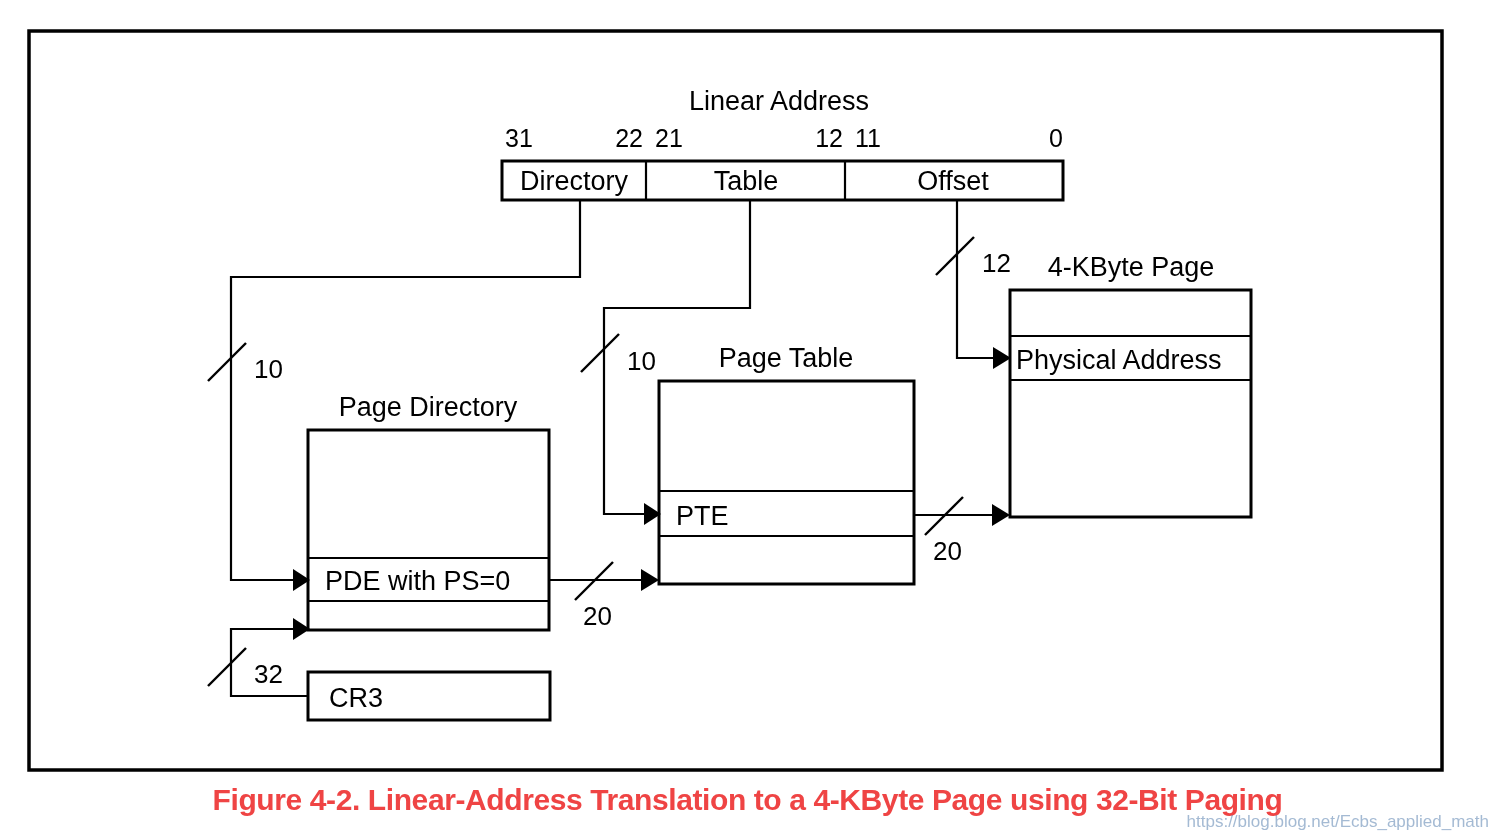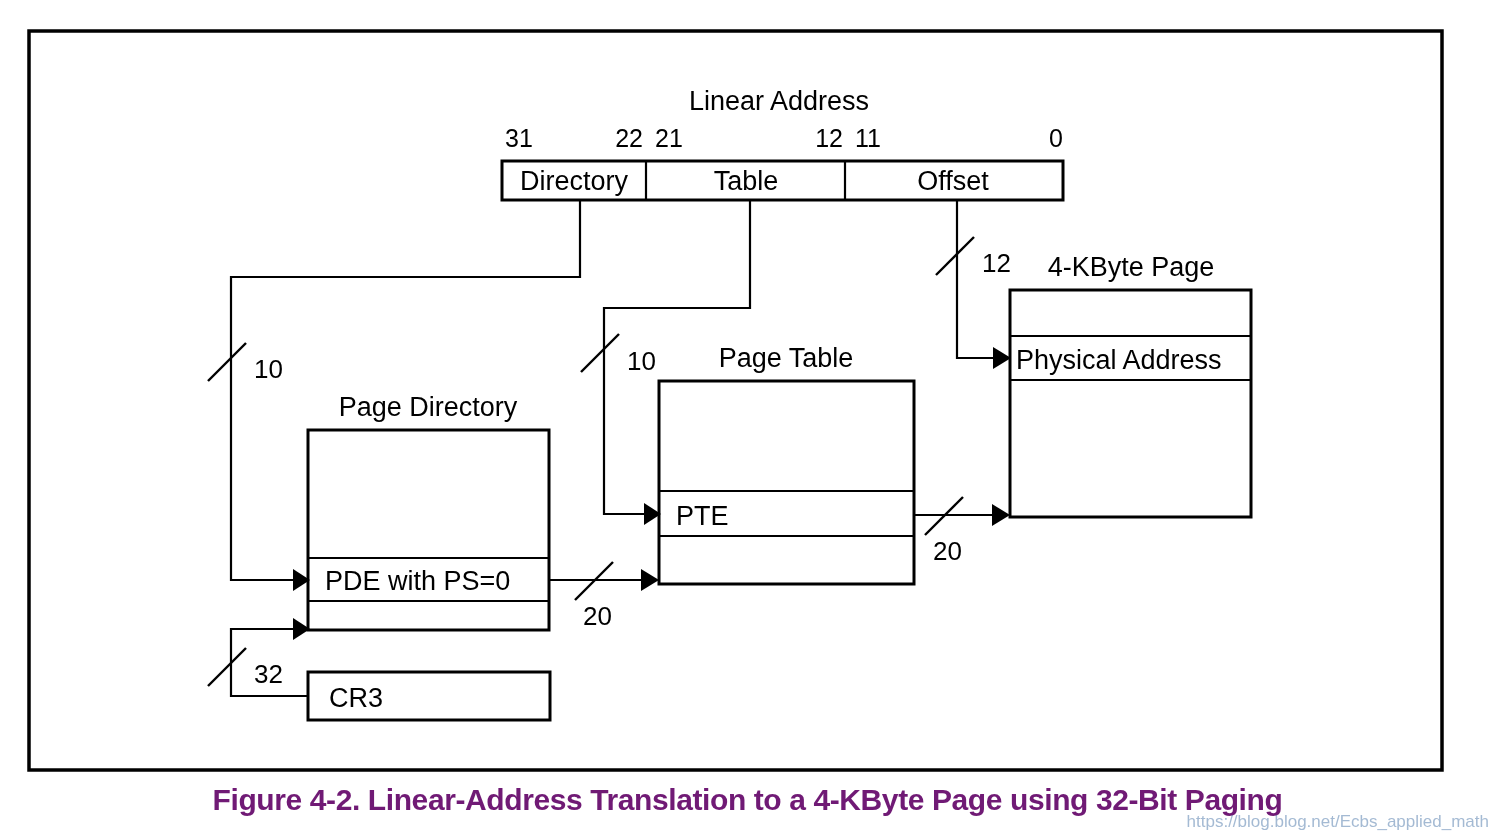--- a/index.html
+++ b/index.html
@@ -168,17 +168,17 @@
     <path class="conn" d="M 308,696 L 231,696 L 231,629 L 293,629"></path>
     <polygon class="arrowhead" points="293,618 293,640 310,629"></polygon>
     <line class="tick" x1="208" y1="686" x2="246" y2="648"></line>
     <text class="lbl-width" x="254" y="683" text-anchor="start">32</text>
 
     <rect class="box-stroke" x="308" y="672" width="242" height="48"></rect>
     <text class="lbl-cell" x="329" y="707" text-anchor="start">CR3</text>
 
   </svg>
 
-  <div class="caption" style="color: #701a75;">Figure 4-2.  Linear-Address Translation to a 4-KByte Page using 32-Bit Paging</div>
+  <div class="caption" style="color: #ef4444;">Figure 4-2.  Linear-Address Translation to a 4-KByte Page using 32-Bit Paging</div>
 
   <div class="watermark">https://blog.blog.net/Ecbs_applied_math</div>
 
 </div>
 
 </body></html>

